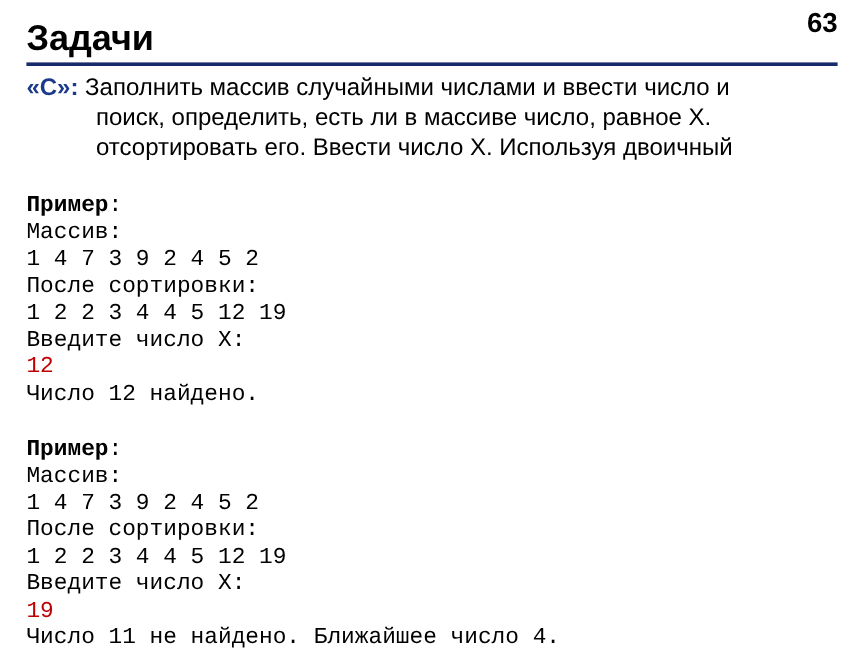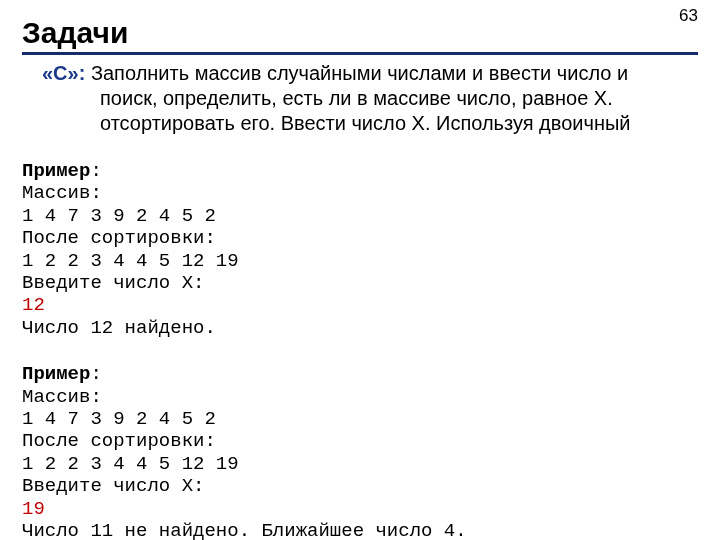--- a/index.html
+++ b/index.html
@@ -15,38 +15,37 @@
     position: relative;
     width: 720px;
     height: 540px;
     box-sizing: border-box;
     padding: 8px 22px 8px 22px;
   }
   .page-number {
     position: absolute;
     top: 6px;
     right: 22px;
-    font-weight: normal;
-    font-size: 17px;
+    font-weight: bold;
+    font-size: 23px;
   }
   .title {
     font-weight: bold;
     font-size: 30px;
     margin-top: 8px;
     margin-bottom: 2px;
   }
   .title-underline {
     border: none;
     border-top: 3px solid #182b6a;
     margin: 2px 0 6px 0;
   }
   .body-text {
     font-size: 20px;
     line-height: 1.25;
-    margin-left: 20px;
   }
   .level-c {
     color: #1b3a8a;
     font-weight: bold;
   }
   .indent {
     display: block;
     padding-left: 58px;
   }
   .mono {

